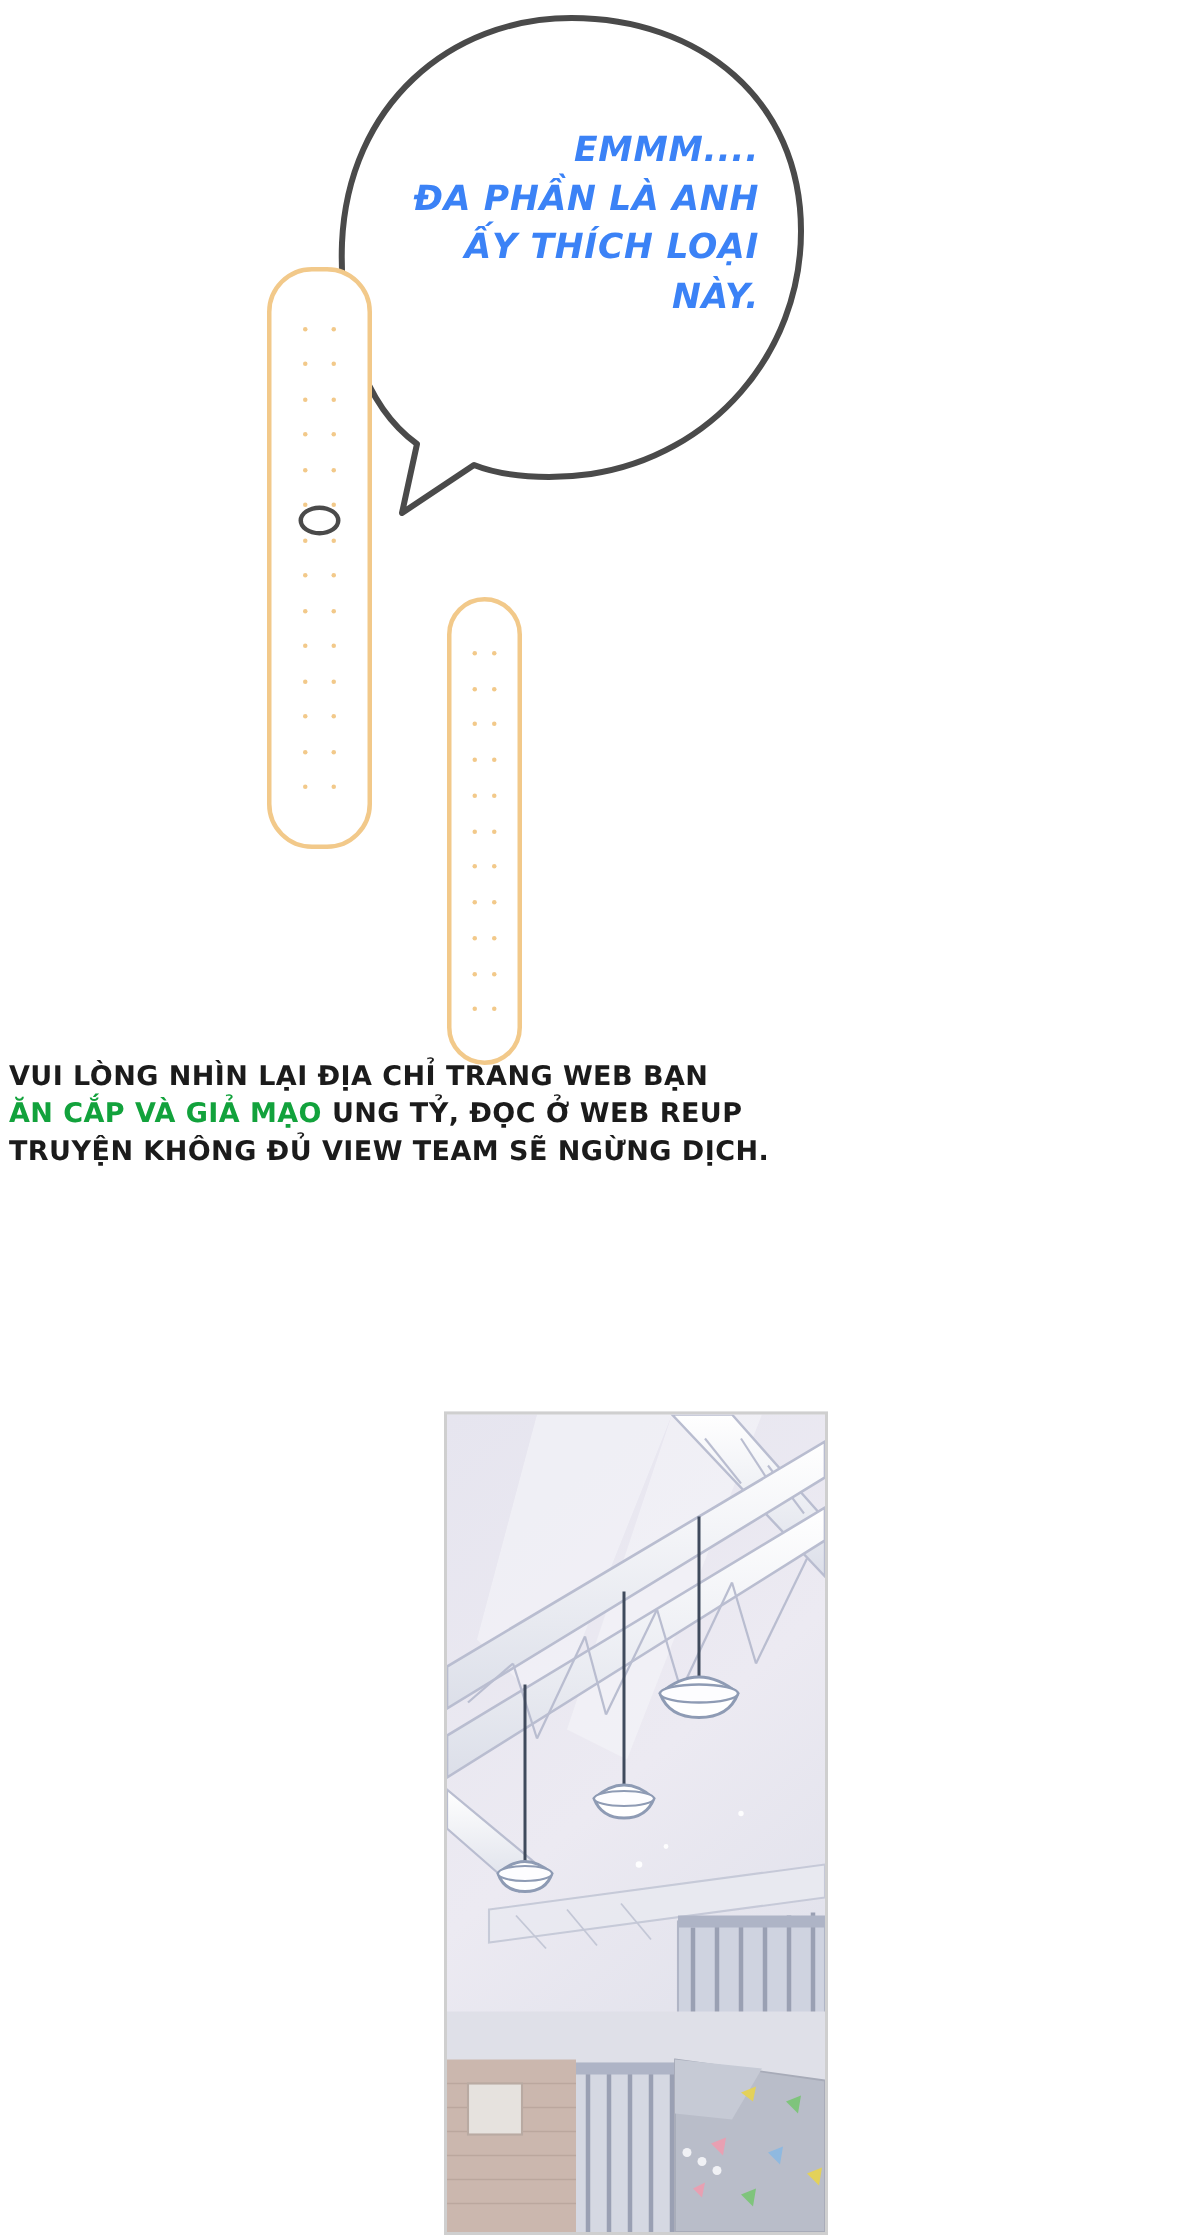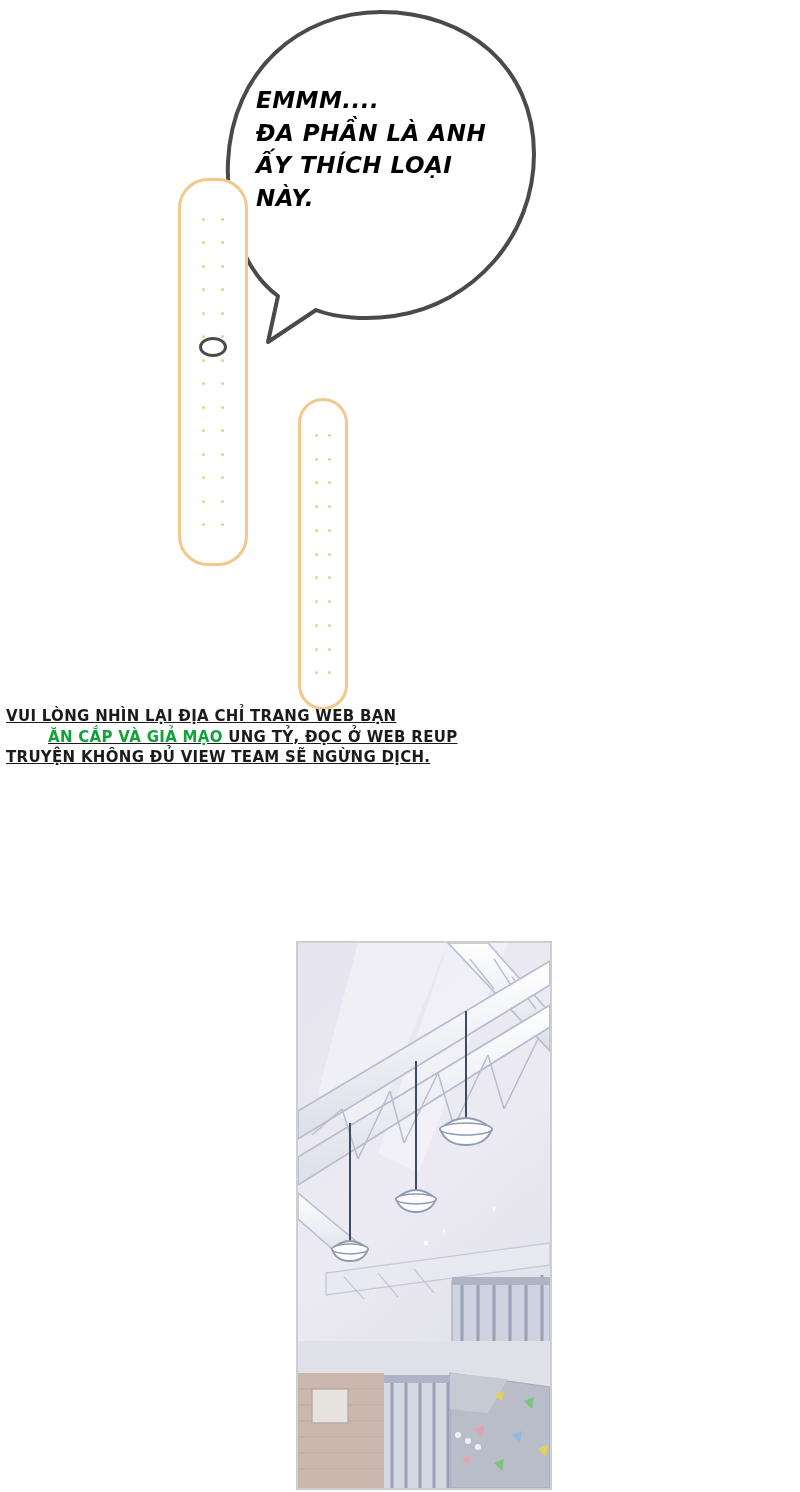--- a/index.html
+++ b/index.html
@@ -32,28 +32,28 @@
     height: 330px;
   }
   .bubble-wrap svg {
     display: block;
   }
   .bubble-text {
     position: absolute;
     left: 40px;
     top: 80px;
     width: 250px;
-    text-align: left;
+    text-align: right;
     font-family: "DejaVu Sans", sans-serif;
     font-style: italic;
     font-weight: 700;
     font-size: 23px;
     line-height: 1.42;
     letter-spacing: 0.5px;
-    color: #000000;
+    color: #3b82f6;
     text-transform: uppercase;
     white-space: pre-line;
   }
 
   
   .ruler {
     position: absolute;
     border: 3px solid #f2c98a;
     border-radius: 30px;
     background: #ffffff;
@@ -108,29 +108,28 @@
   .ruler-b .tick { width: 16px; }
 
   
   .notice {
     position: absolute;
     left: 6px;
     top: 706px;
     width: 540px;
     font-family: "DejaVu Sans", sans-serif;
     font-weight: 700;
-    font-size: 15px;
+    font-size: 18px;
     line-height: 1.38;
     letter-spacing: 0.3px;
     color: #1b1b1b;
     text-transform: uppercase;
-    text-decoration: underline;
   }
   .notice .red { color: #e8171c; }
-  .notice .green { color: #12a23c; margin-left: 42px; }
+  .notice .green { color: #12a23c; }
 
   
   .panel {
     position: absolute;
     left: 296px;
     top: 941px;
     width: 256px;
     height: 549px;
     border: 2px solid #cfcfcf;
     box-sizing: border-box;

